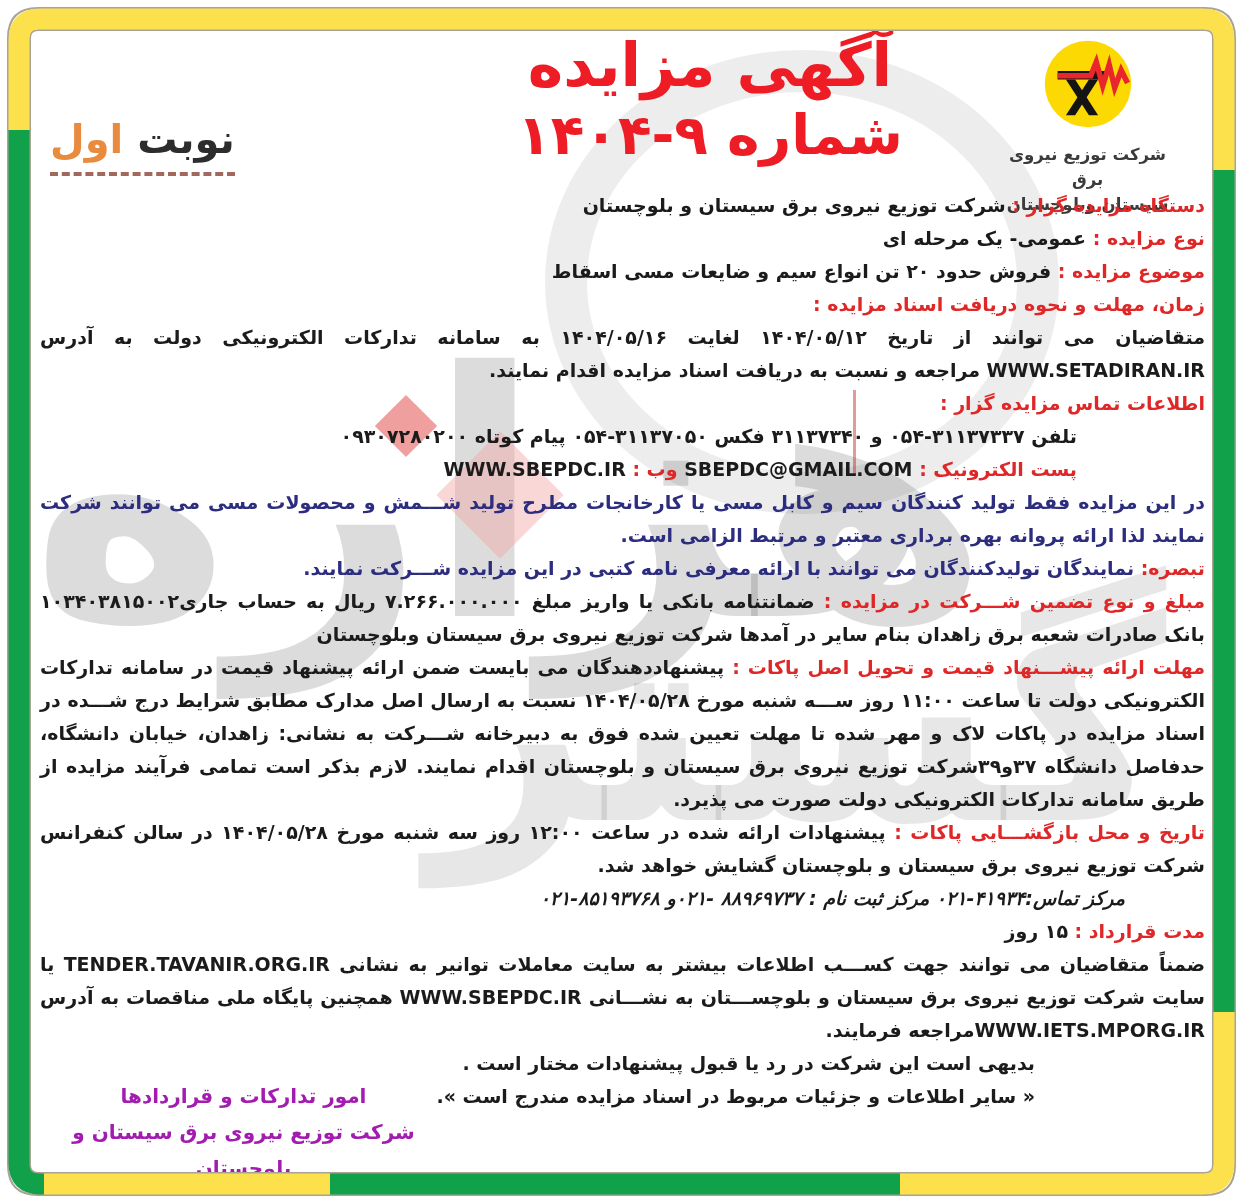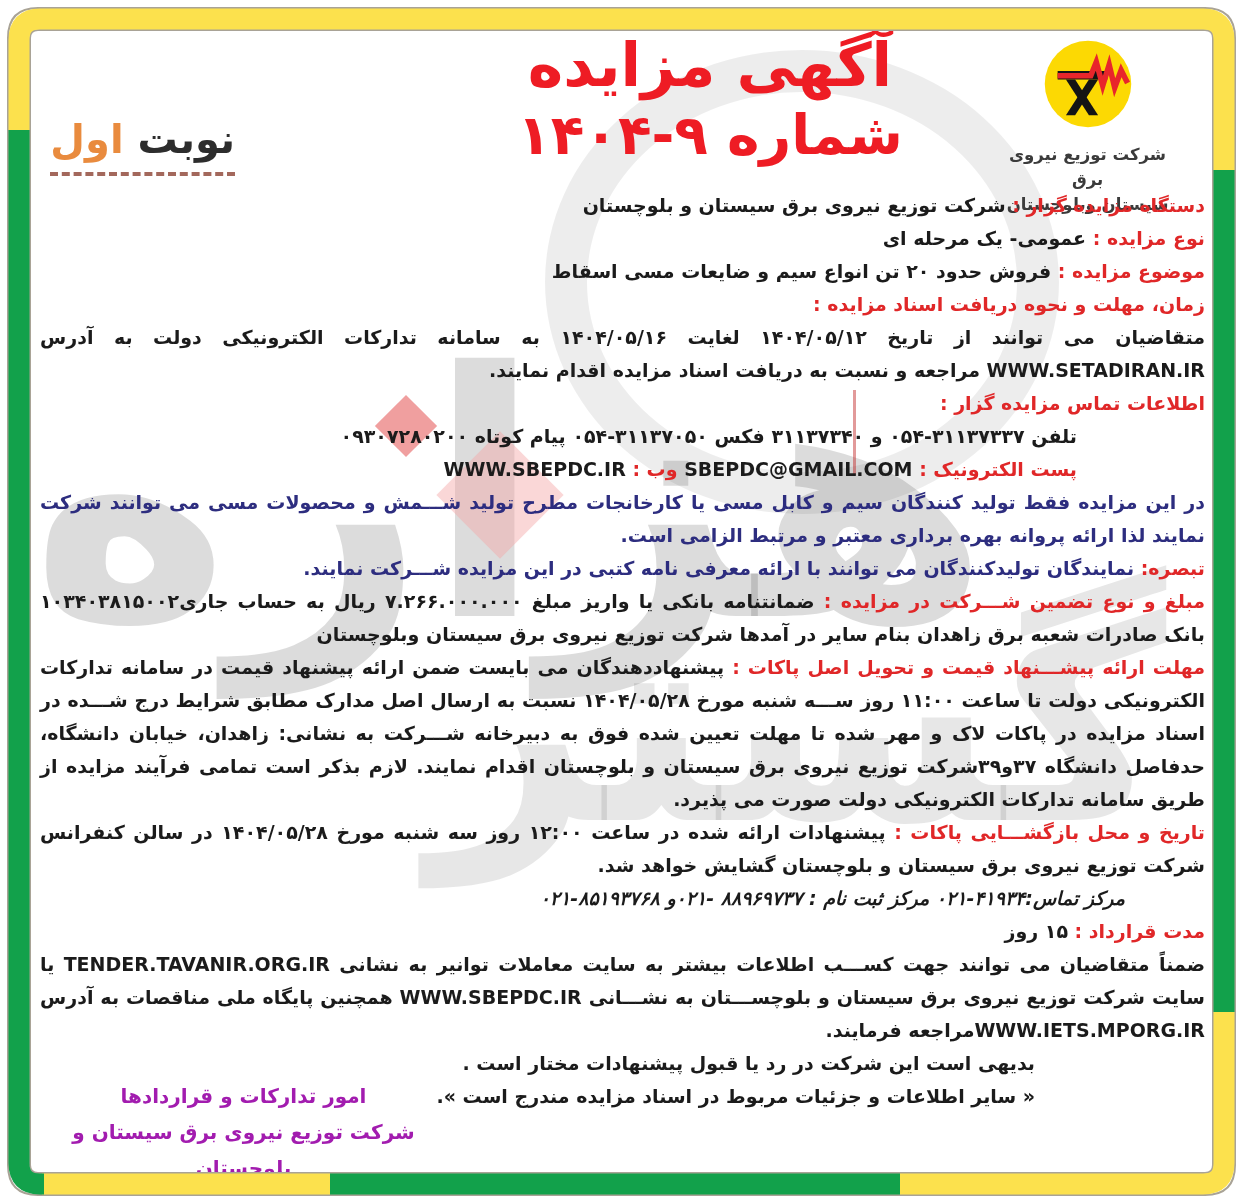--- a/index.html
+++ b/index.html
@@ -14,21 +14,21 @@
   .wm-text2{position:absolute;left:430px;top:560px;font-size:280px;font-weight:bold;
             color:rgba(40,40,40,0.11);white-space:nowrap;direction:rtl;}
   .wm-ring{position:absolute;left:545px;top:50px;width:430px;height:380px;border-radius:50%;
            border:42px solid rgba(0,0,0,0.07);}
   .wm-d1{position:absolute;left:384px;top:404px;width:44px;height:44px;background:rgba(228,80,80,0.55);
          transform:rotate(45deg);}
   .wm-d2{position:absolute;left:455px;top:450px;width:90px;height:90px;background:rgba(243,166,166,0.45);
          transform:rotate(45deg);}
   .wm-line{position:absolute;left:853px;top:390px;width:3px;height:85px;background:rgba(190,30,30,0.45);}
   
-  .nobat{position:absolute;top:116px;left:50px;width:185px;z-index:2;direction:rtl;text-align:right;
+  .nobat{position:absolute;top:116px;left:50px;width:185px;z-index:2;direction:rtl;text-align:left;
          font-size:40px;font-weight:bold;color:#2d2d2d;}
   .nobat .orange{color:#e98b3e;}
   .nobat-dots{margin-top:10px;border-bottom:4px dashed #a3685c;height:0;}
   .title{position:absolute;top:28px;left:420px;width:580px;z-index:2;text-align:center;direction:rtl;
          color:#ee1c24;font-weight:bold;}
   .title .t1{font-size:60px;line-height:74px;}
   .title .t2{font-size:55px;line-height:66px;}
   .logo-block{position:absolute;top:38px;left:995px;width:185px;z-index:2;text-align:center;}
   .logo-caption{margin-top:8px;direction:rtl;font-size:16.5px;line-height:25px;font-weight:bold;color:#3b3b3b;}
   

